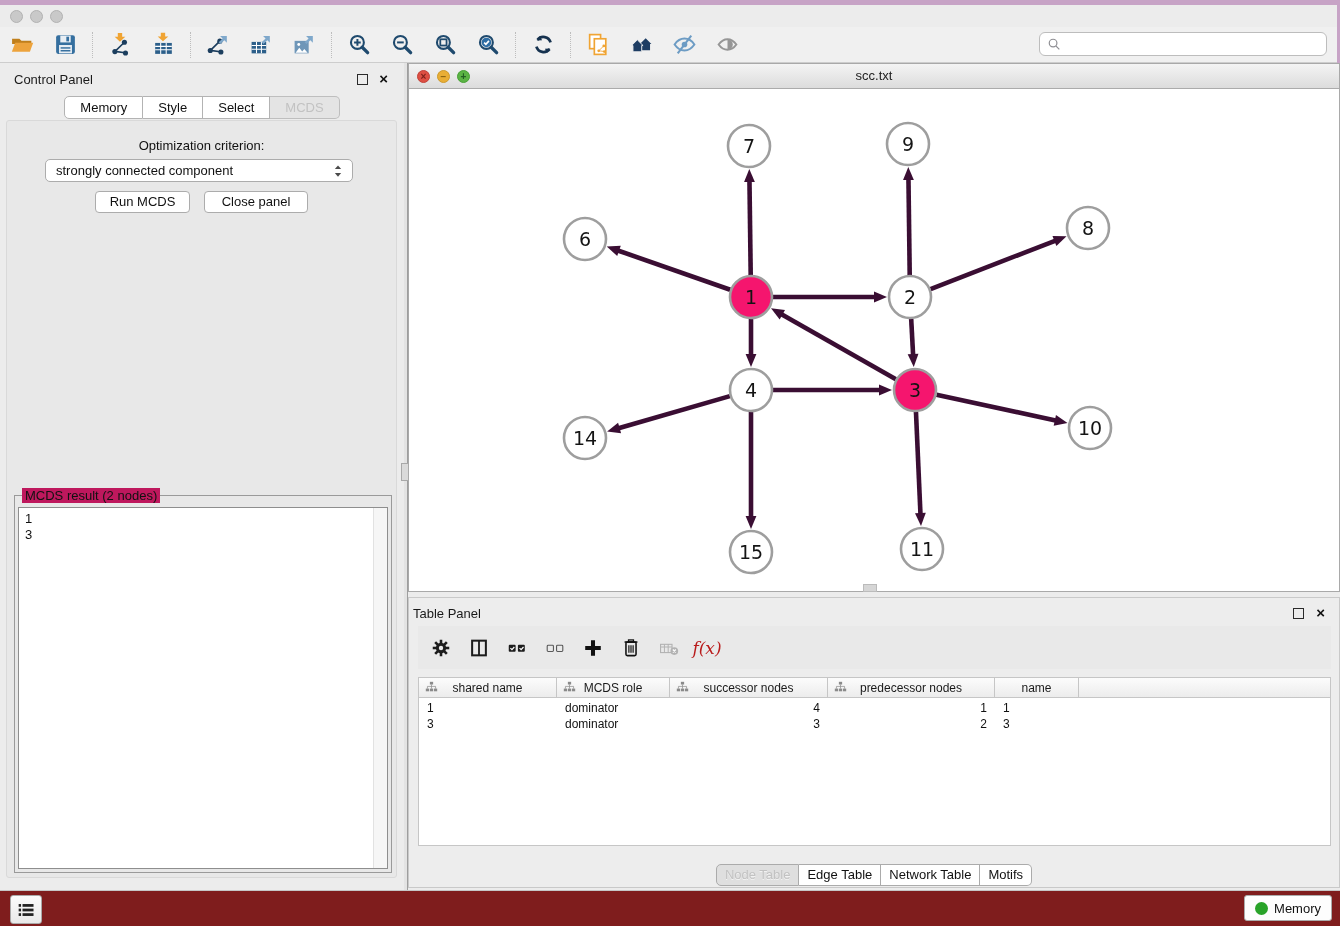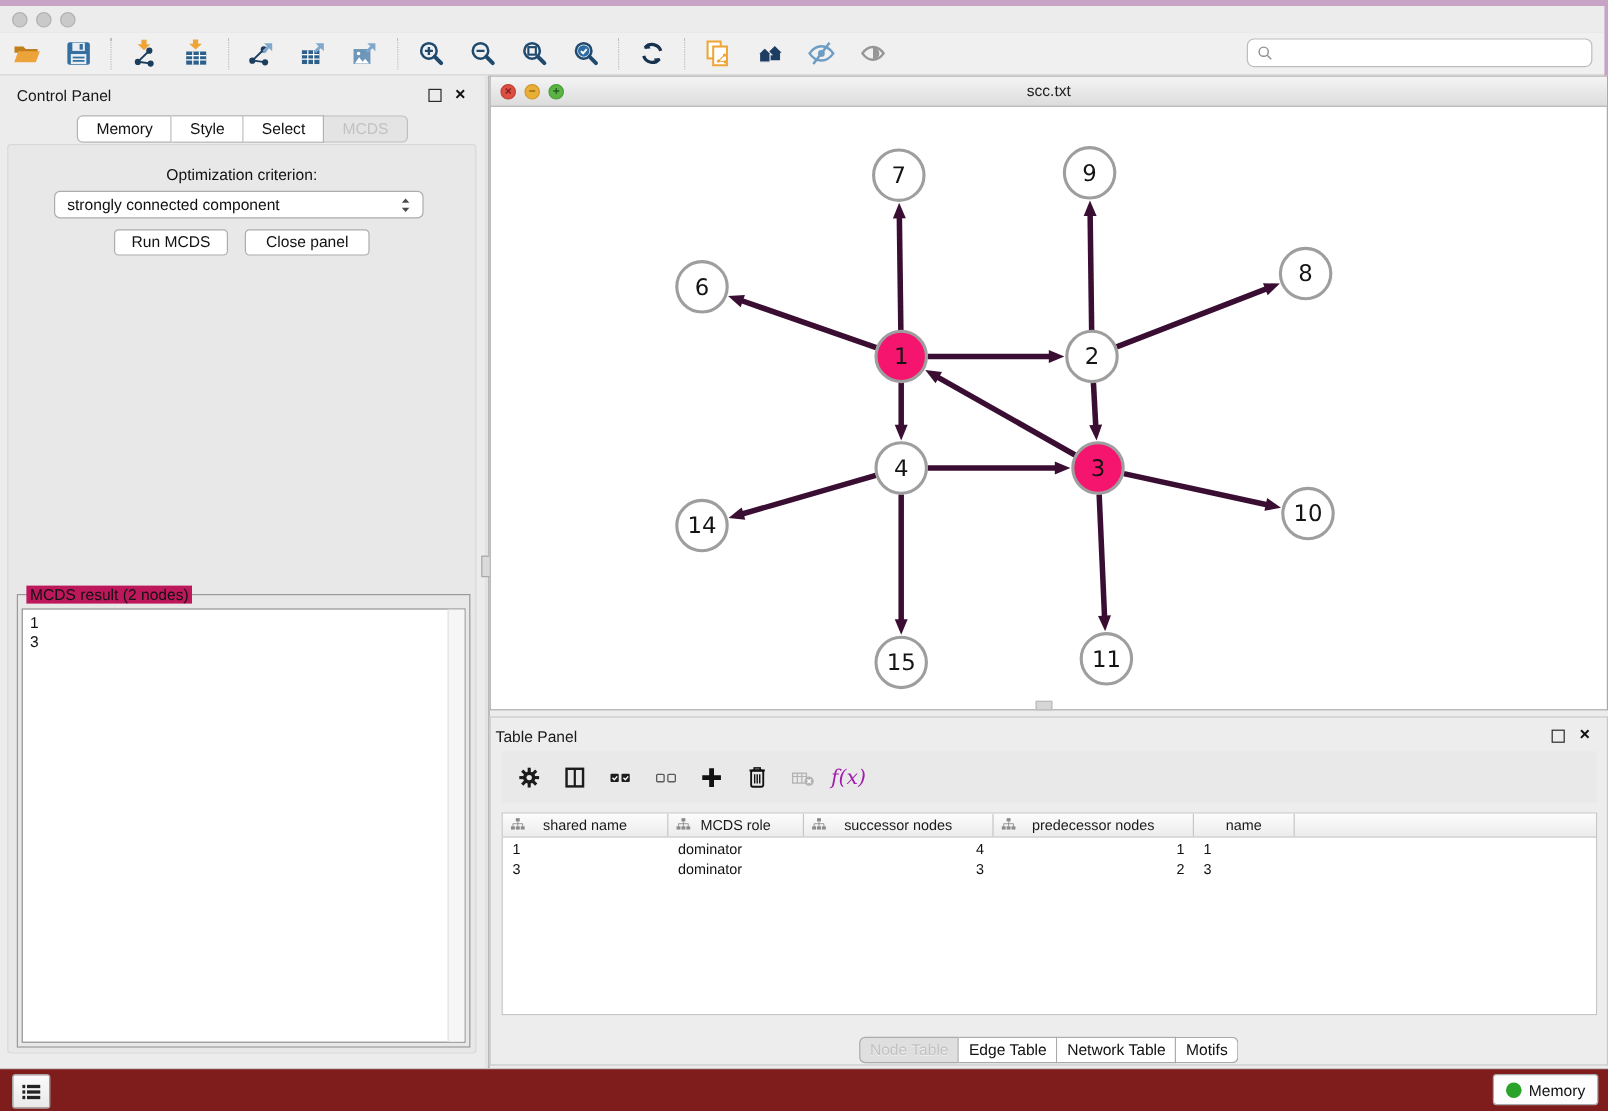--- a/index.html
+++ b/index.html
@@ -70,21 +70,21 @@
   #nw-title{text-align:center;font-size:13px;color:#222;line-height:24px;}
   #graph-svg{position:absolute;left:0;top:25px;}
   
   #table-panel{position:absolute;left:408px;top:597px;width:932px;height:291px;background:#EDEDED;
                border:1px solid #C9C9C9;box-sizing:border-box;}
   #tp-title{position:absolute;left:4px;top:8px;}
   #tp-float{right:35px;top:10px;} #tp-close{right:14px;top:7px;}
   #tp-toolbar{position:absolute;left:9px;top:28px;width:913px;height:43px;background:#E9E9E9;
               display:flex;align-items:center;padding-left:8px;box-sizing:border-box;}
   .tp-btn{width:30px;height:30px;margin-right:8px;display:flex;align-items:center;justify-content:center;}
-  .fx{font-family:"DejaVu Serif",serif;font-style:italic;font-size:17px;color:#a21caf;}
+  .fx{font-family:"DejaVu Serif",serif;font-style:italic;font-size:17px;color:#b91c1c;}
   #tp-table{position:absolute;left:9px;top:79px;width:913px;height:169px;background:#fff;
             border:1px solid #C6C6C6;box-sizing:border-box;overflow:hidden;}
   #tp-header{display:flex;height:19px;background:linear-gradient(#FCFCFC,#ECECEC);border-bottom:1px solid #C6C6C6;}
   .th{position:relative;display:flex;align-items:center;justify-content:center;font-size:12px;color:#1A1A1A;
       border-right:1px solid #C6C6C6;box-sizing:border-box;flex:none;}
   .th .th-icon{position:absolute;left:6px;top:3px;}
   .tr{display:flex;height:16px;align-items:center;font-size:12px;}
   .tr:first-of-type{margin-top:2px;}
   .td{box-sizing:border-box;padding:0 8px;flex:none;white-space:nowrap;}
   #tp-tabs{position:absolute;left:0;top:266px;width:100%;display:flex;justify-content:center;}

